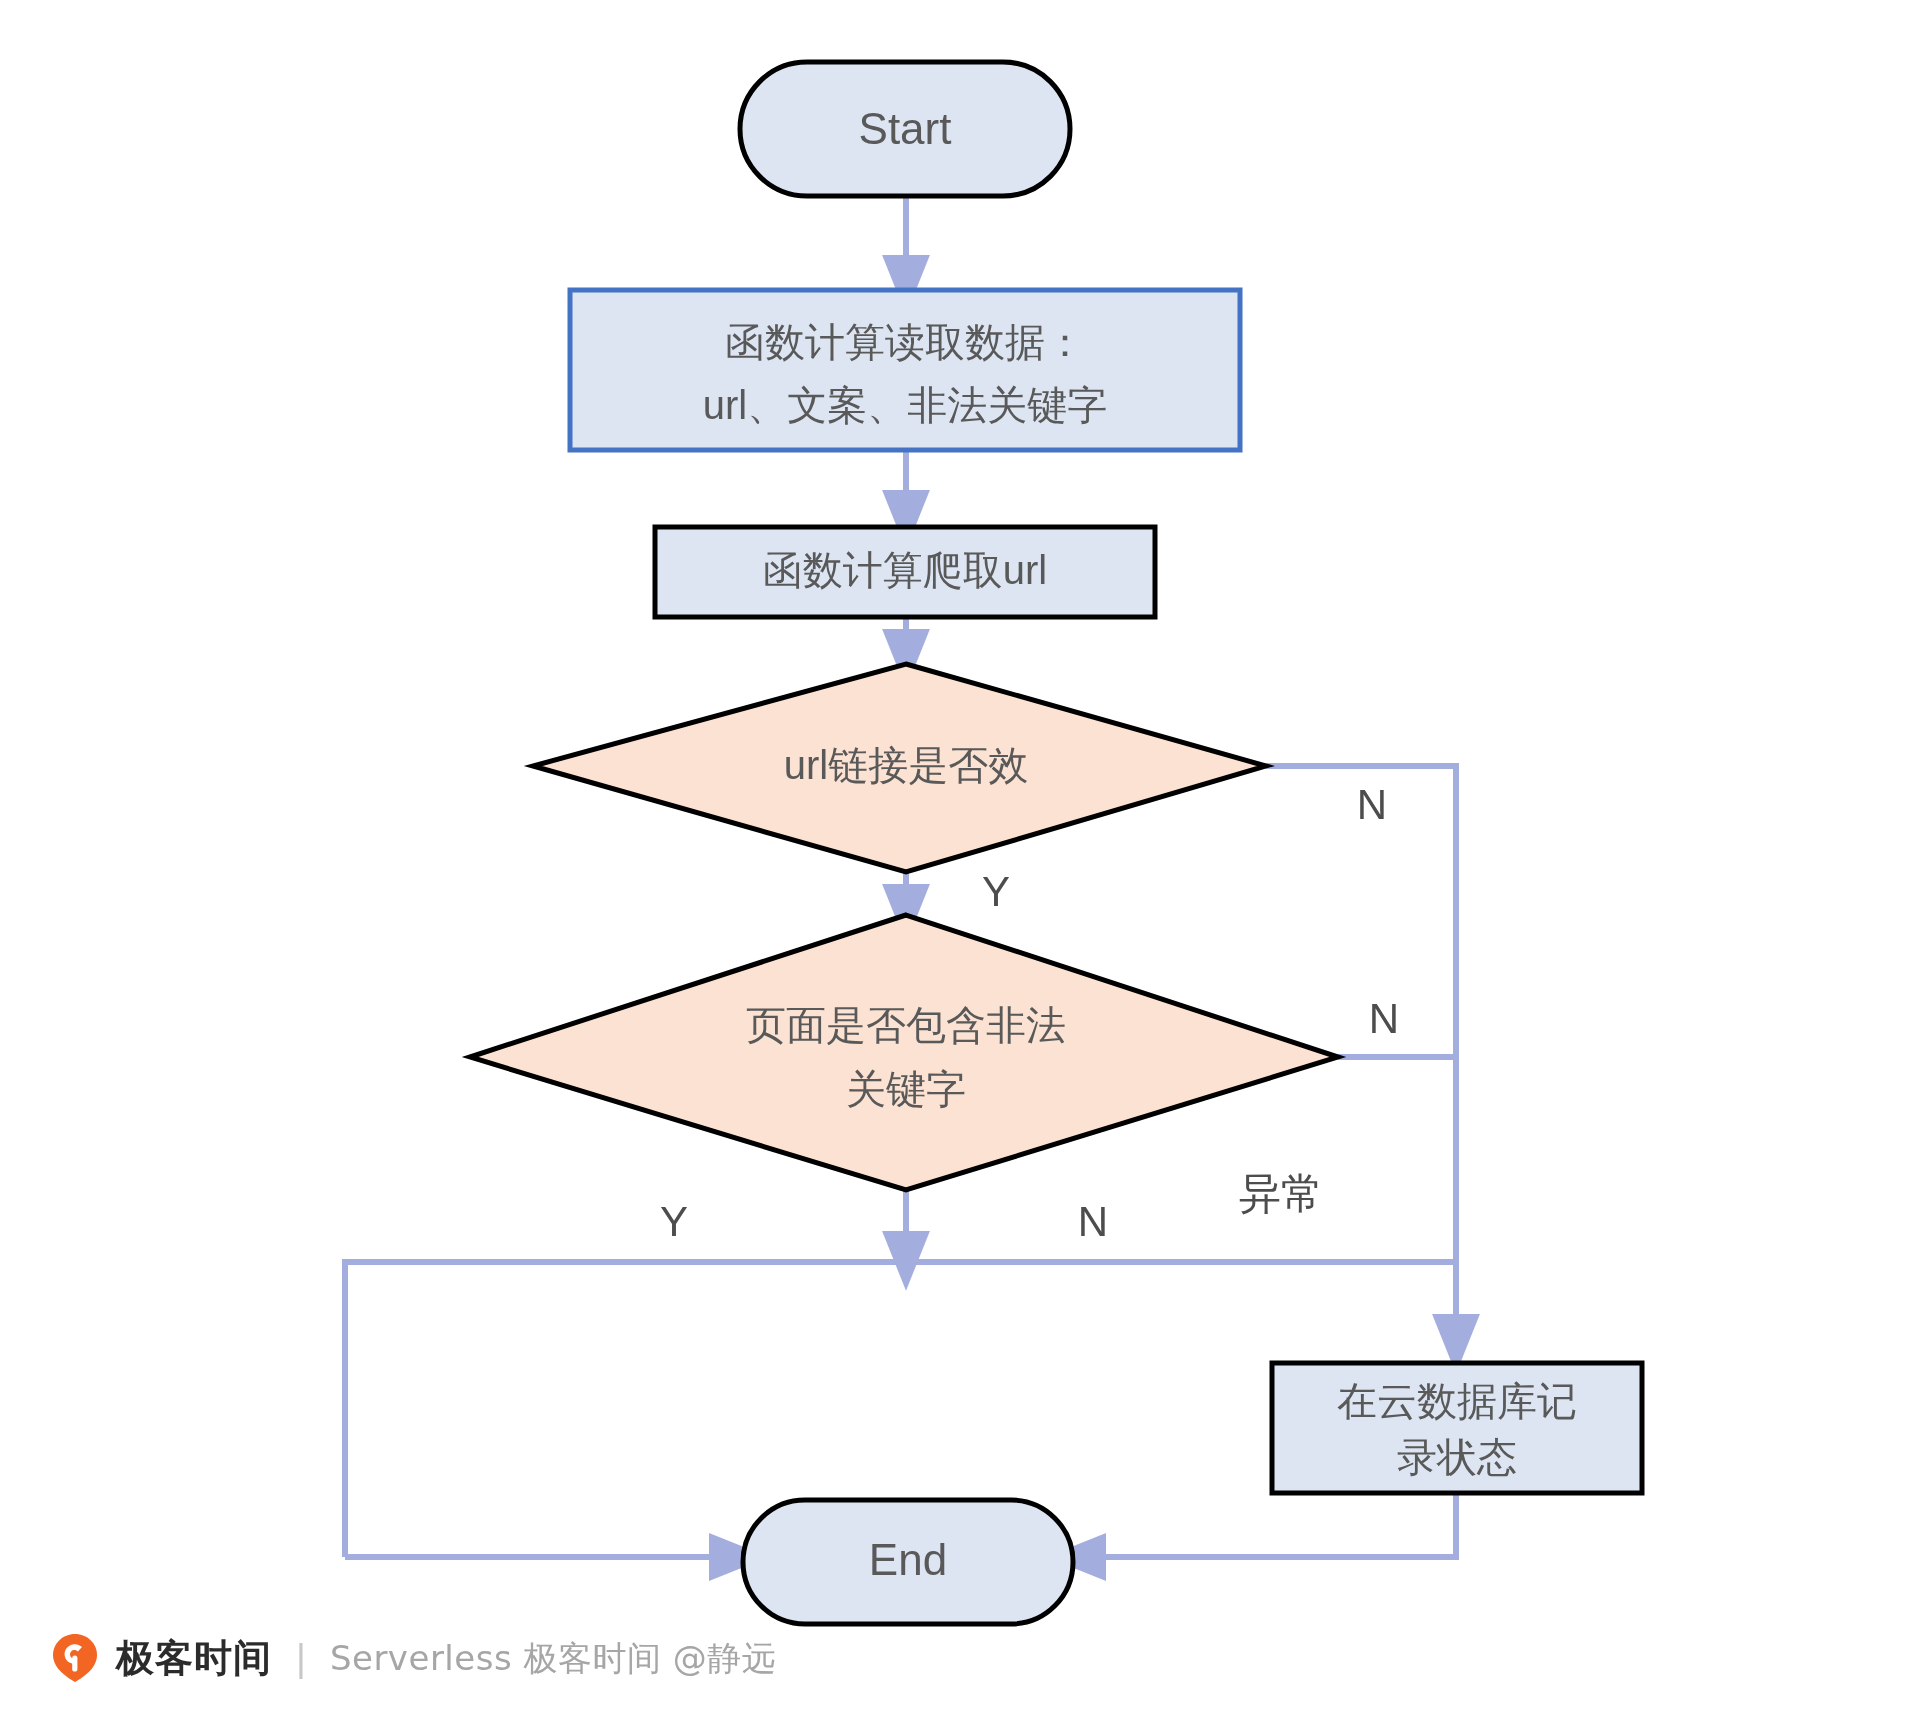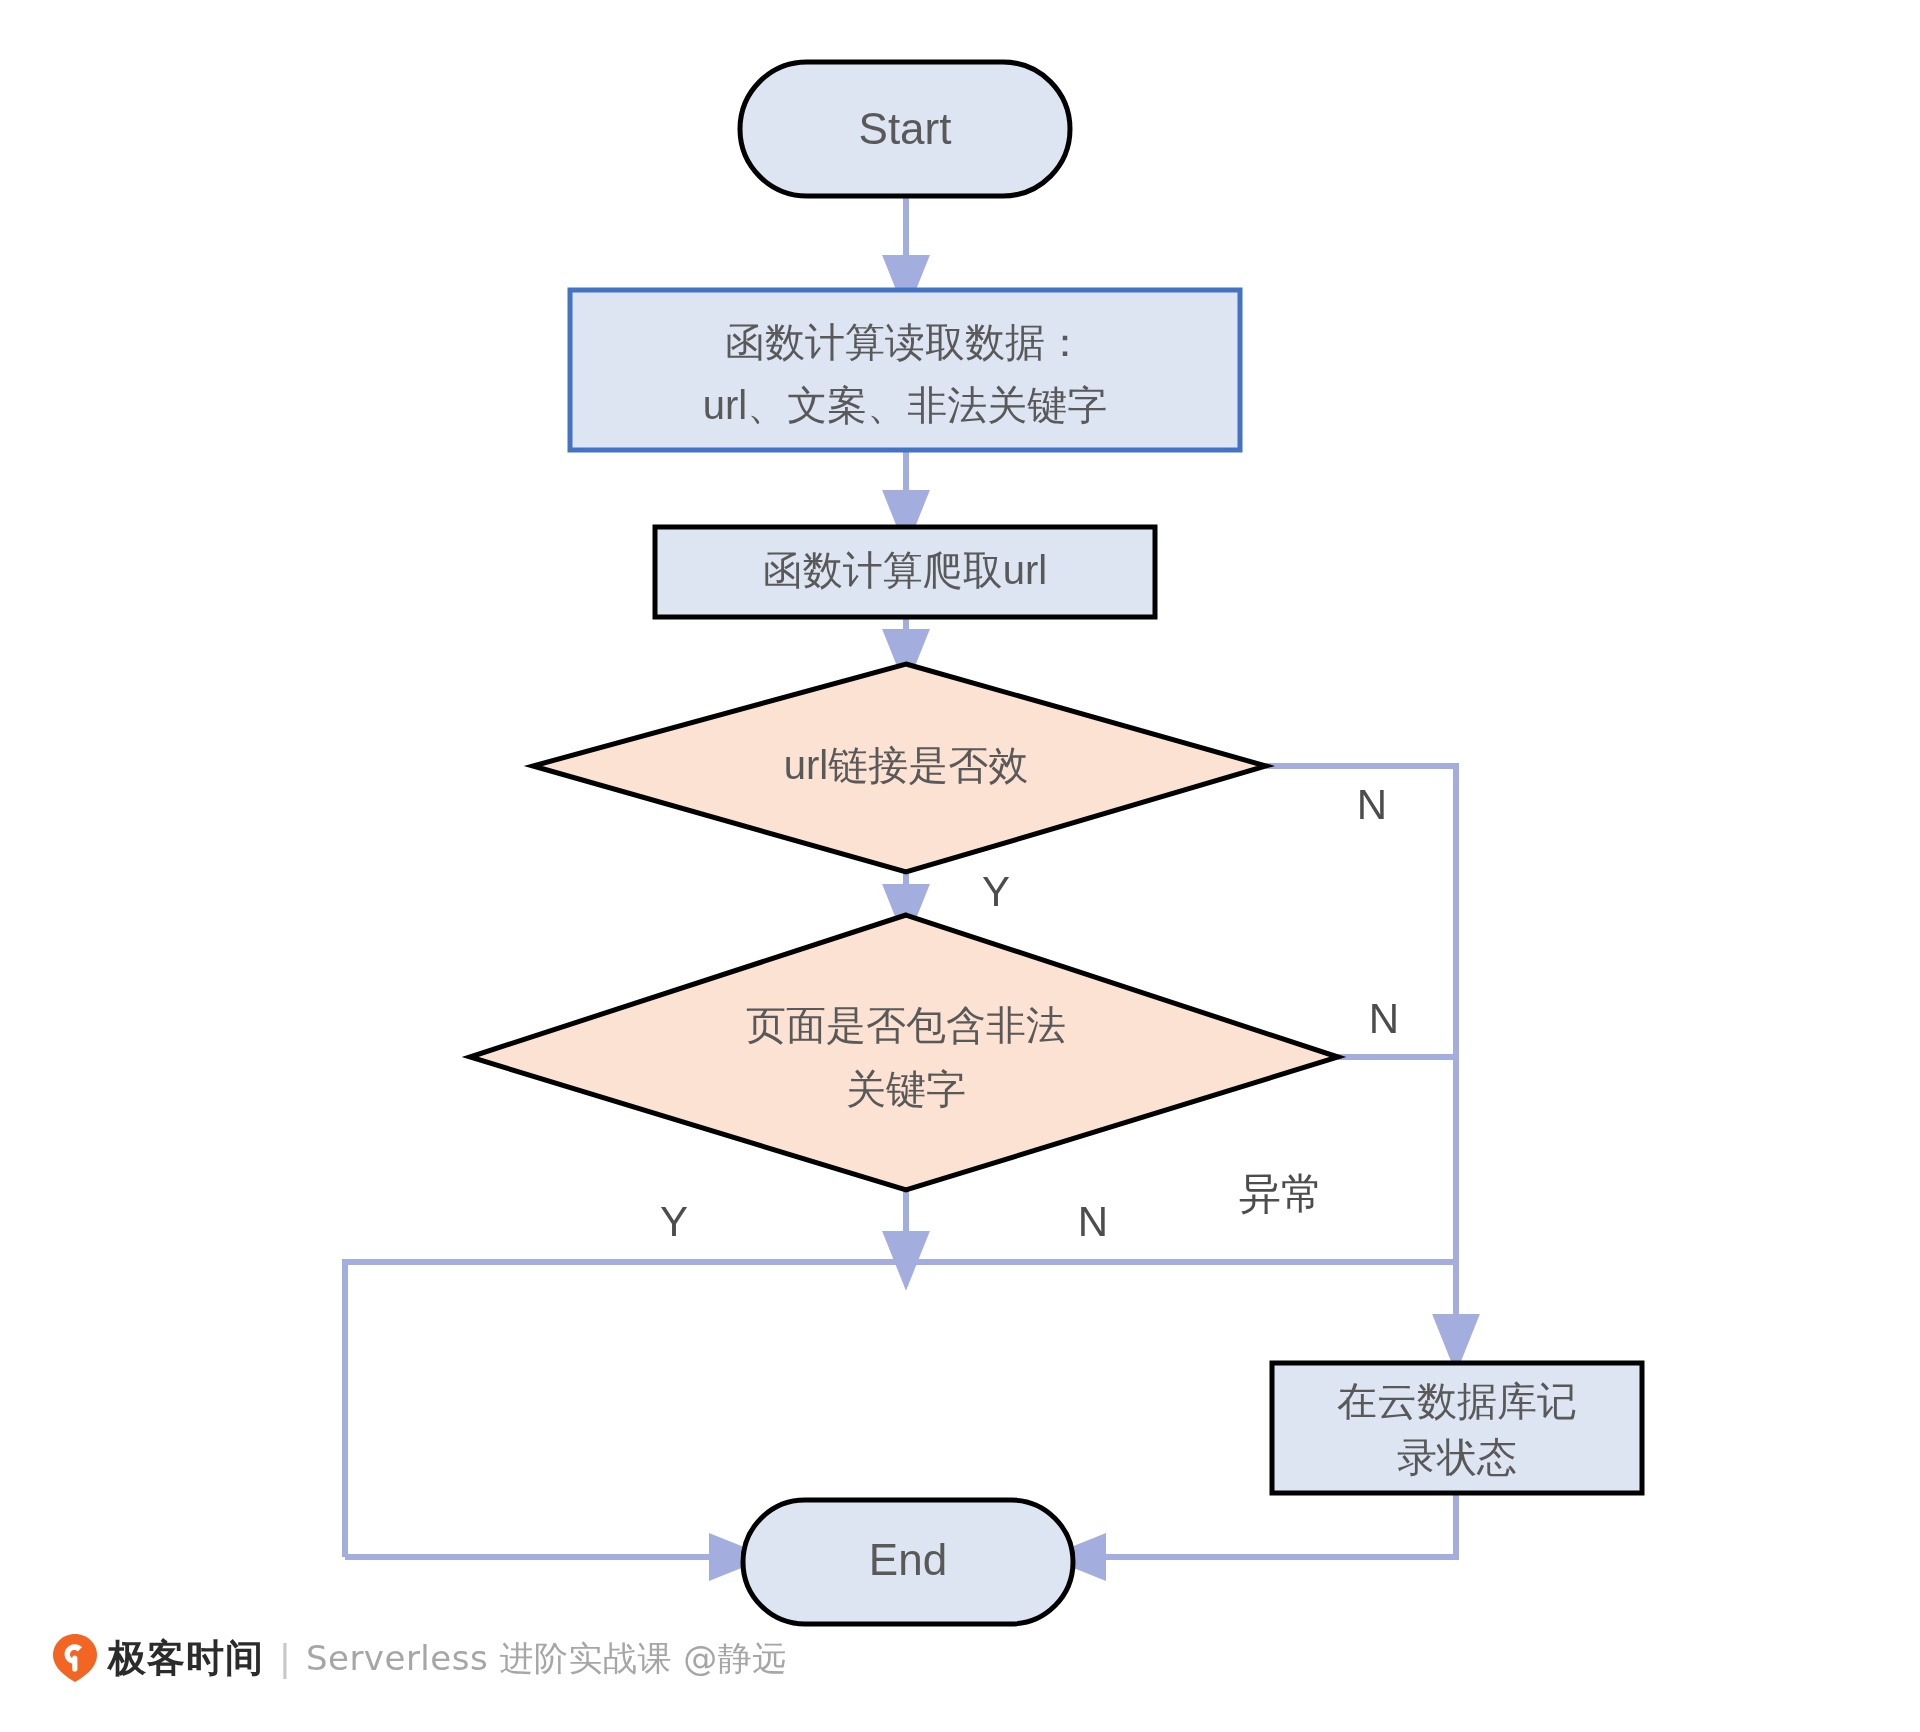--- a/index.html
+++ b/index.html
@@ -35,21 +35,21 @@
     font-size: 42px;
     text-anchor: middle;
     dominant-baseline: middle;
   }
   .footer-bar {
     position: absolute;
     left: 52px;
     bottom: 46px;
     display: flex;
     align-items: center;
-    gap: 0px;
+    gap: 8px;
     height: 56px;
   }
   .logo-mark {
     width: 46px;
     height: 50px;
     margin-right: 10px;
     flex: 0 0 auto;
   }
   .brand-name {
     font-family: "DejaVu Sans", sans-serif;
@@ -160,14 +160,14 @@
 </svg>
 
 <div class="footer-bar">
   <svg class="logo-mark" viewBox="0 0 46 50" xmlns="http://www.w3.org/2000/svg">
     <path d="M23 1 C10.8 1 1 10.4 1 22 C1 31.2 7.4 40.2 23 49 C38.6 40.2 45 31.2 45 22 C45 10.4 35.2 1 23 1 Z" fill="#f26522"></path>
     <path d="M30 14 C27.5 11.6 24 10.6 20.6 11.4 C15.6 12.5 12.2 17 12.6 22.1 C13 27 17.1 30.8 22 30.9 L22 25.6 C19.9 25.5 18.2 23.9 18 21.8 C17.8 19.5 19.4 17.4 21.7 17 C23.3 16.7 24.9 17.3 25.9 18.5 Z" fill="#ffffff"></path>
     <rect x="20.2" y="22.5" width="5.2" height="16" rx="2.6" fill="#ffffff"></rect>
   </svg>
   <span class="brand-name">极客时间</span>
   <span class="brand-divider">|</span>
-  <span class="course-name">Serverless 进阶实战课 @静远</span>
+  <span class="course-name">Serverless 极客时间 @静远</span>
 </div>
 
 </body></html>

